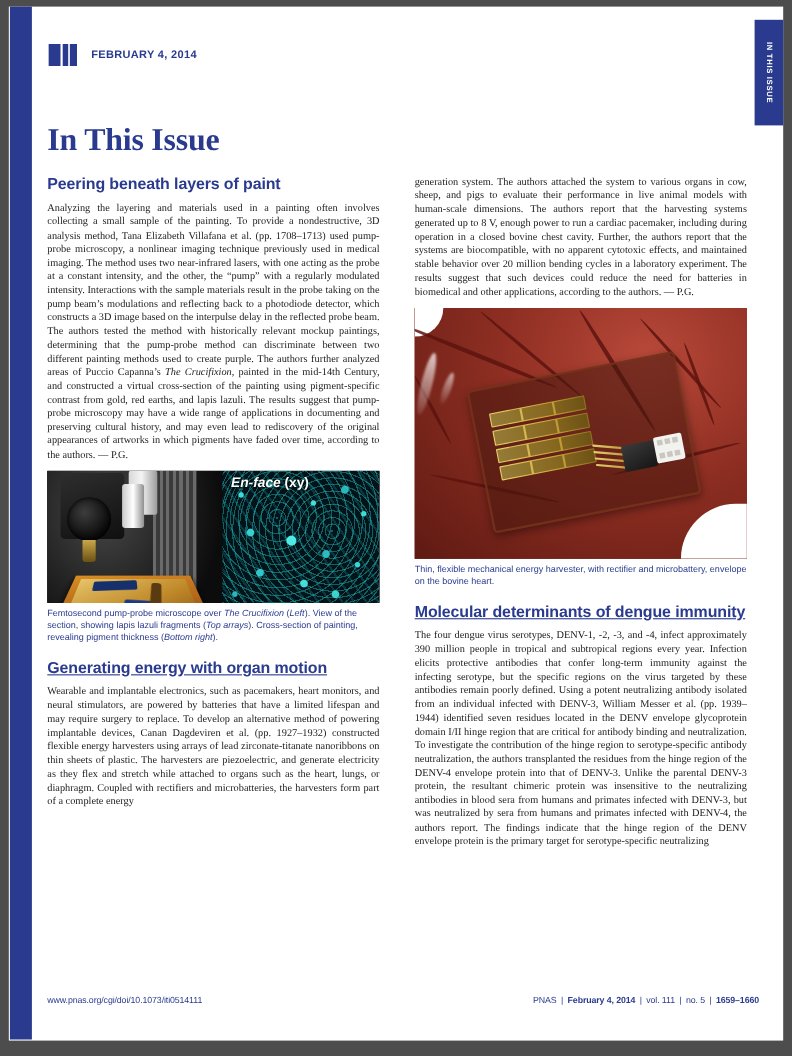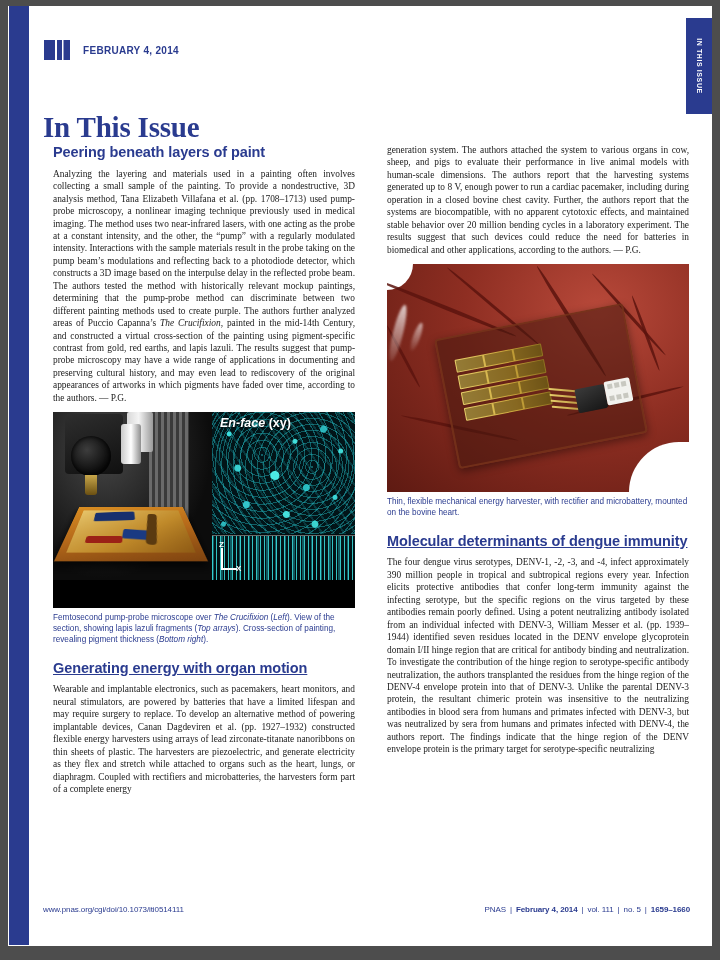--- a/index.html
+++ b/index.html
@@ -87,25 +87,24 @@
     font-family: "Liberation Serif", serif;
     font-weight: bold;
     font-size: 29px;
     color: #2a3b8f;
     letter-spacing: -0.2px;
   }
 
   
   .columns {
     position: absolute;
-    left: 43px; top: 144px;
+    left: 43px; top: 160px;
     width: 637px; height: 750px;
     display: flex;
     gap: 32px;
-    margin-left: 10px;
   }
   .col { width: 302px; }
 
   h2.sec-head {
     font-family: "Liberation Sans", sans-serif;
     font-weight: bold;
     font-size: 14.5px;
     line-height: 1.22;
     color: #2a3b8f;
     margin: 0 0 6px 0;
@@ -133,21 +132,21 @@
     margin: 5px 0 0 0;
     text-align: left;
   }
   p.caption i { font-style: italic; }
   p.body i { font-style: italic; }
 
   
   .figure { margin-top: 8px; }
   .fig-paint {
     position: relative;
-    width: 302px; height: 196px;
+    width: 302px; height: 120px;
     display: flex;
     background: #000;
     overflow: hidden;
   }
   .fig-paint .left-pane {
     position: relative;
     width: 159px; height: 168px;
     background:
       radial-gradient(ellipse at 32% 22%, #474747 0%, #262626 38%, #0c0c0c 70%),
       #050505;
@@ -505,21 +504,21 @@
               <div class="pad" style="left:10px;top:3px;"></div>
               <div class="pad" style="left:17px;top:3px;"></div>
               <div class="pad" style="left:3px;top:15px;"></div>
               <div class="pad" style="left:10px;top:15px;"></div>
               <div class="pad" style="left:17px;top:15px;"></div>
             </div>
           </div>
           <div class="heart-corner-br"></div>
         </div>
 
-        <p class="caption">Thin, flexible mechanical energy harvester, with rectifier and microbattery, mounted on the bovine heart.</p>
+        <p class="caption">Thin, flexible mechanical energy harvester, with rectifier and microbattery, envelope on the bovine heart.</p>
       </div>
 
       <h2 class="sec-head spaced">Molecular determinants of dengue immunity</h2>
 
       <p class="body">The four dengue virus serotypes, DENV-1, -2, -3, and -4, infect approximately 390 million people in tropical and subtropical regions every year. Infection elicits protective antibodies that confer long-term immunity against the infecting serotype, but the specific regions on the virus targeted by these antibodies remain poorly defined. Using a potent neutralizing antibody isolated from an individual infected with DENV-3, William Messer et al. (pp. 1939–1944) identified seven residues located in the DENV envelope glycoprotein domain I/II hinge region that are critical for antibody binding and neutralization. To investigate the contribution of the hinge region to serotype-specific antibody neutralization, the authors transplanted the residues from the hinge region of the DENV-4 envelope protein into that of DENV-3. Unlike the parental DENV-3 protein, the resultant chimeric protein was insensitive to the neutralizing antibodies in blood sera from humans and primates infected with DENV-3, but was neutralized by sera from humans and primates infected with DENV-4, the authors report. The findings indicate that the hinge region of the DENV envelope protein is the primary target for serotype-specific neutralizing</p>
 
     </div>
   </div>
 
   <div class="footer">

